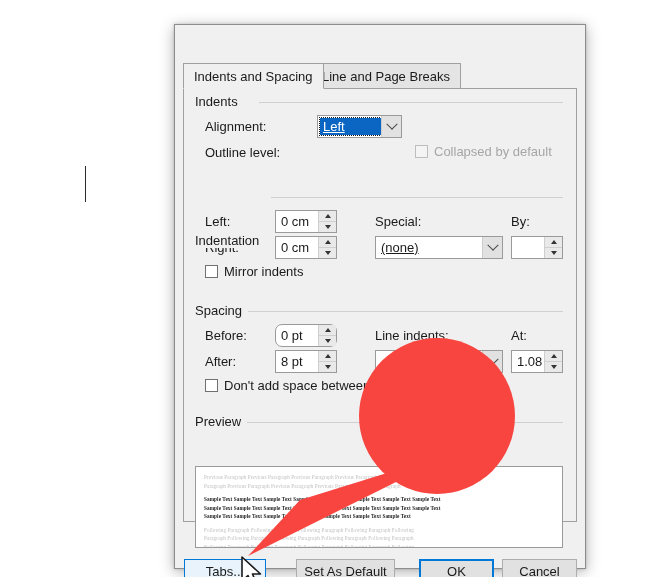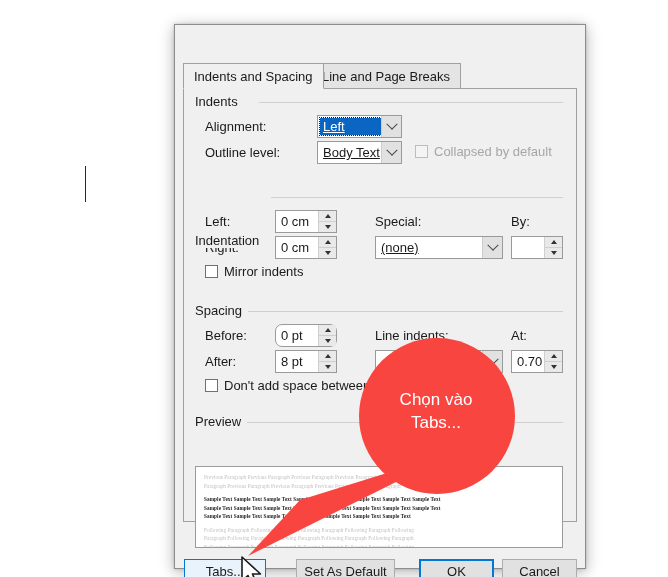--- a/index.html
+++ b/index.html
@@ -207,24 +207,20 @@
     <div class="group-label" style="left:20px; top:69px;">Indents</div>
     <div class="group-rule" style="left:84px; top:77px; width:304px;"></div>
 
     <div class="lbl" style="left:30px; top:94px;">Alignment:</div>
     <div class="combo" style="left:142px; top:90px; width:85px;">
       <div class="val sel">Left</div>
       <div class="arrow"></div>
     </div>
 
     <div class="lbl" style="left:30px; top:120px;">Outline level:</div>
-    <div class="combo" style="left:142px; top:116px; width:85px;">
-      <div class="val">Body Text</div>
-      <div class="arrow"></div>
-    </div>
 
     <div class="cb disabled" style="left:240px; top:119px;">
       <span class="box"></span>
       <span class="txt">Collapsed by default</span>
     </div>
 
     <div class="group-label" style="left:20px; top:160px;margin-top:48px;">Indentation</div>
     <div class="group-rule" style="left:96px; top:172px; width:292px;"></div>
 
     <div class="lbl" style="left:30px; top:189px;">Left:</div>
@@ -287,21 +283,21 @@
     </div>
 
     <div class="lbl" style="left:200px; top:303px;">Line indents:</div>
     <div class="combo" style="left:200px; top:325px; width:128px;">
       <div class="val"></div>
       <div class="arrow"></div>
     </div>
 
     <div class="lbl" style="left:336px; top:303px;">At:</div>
     <div class="spin" style="left:336px; top:325px; width:52px;">
-      <div class="val">0.70</div>
+      <div class="val">1.08</div>
       <div class="btns">
           <div></div>
           <div></div>
         </div>
     </div>
 
     <div class="cb" style="left:30px; top:353px;">
       <span class="box"></span>
       <span class="txt">Don't add space between p</span>
     </div>
@@ -327,23 +323,19 @@
     <div class="btn default" style="left:244px; top:534px; width:75px;">OK</div>
     <div class="btn" style="left:327px; top:534px; width:75px;">Cancel</div>
 
   </div>
 
   <div class="callout-wrap">
     <svg width="668" height="577">
       <polygon points="445,455 300,500 248,556 420,470" fill="#F8453F"></polygon>
       <circle cx="437" cy="416" r="78" fill="#F8453F"></circle>
     </svg>
-    <div class="callout-text">
-      <div>Chọn vào</div>
-      <div>Tabs...</div>
-    </div>
 
     <svg class="cursor-arrow" width="26" height="34" viewBox="0 0 26 34">
       <path d="M2,1 L2,25 L8,19.5 L12,29.5 L16.5,27.5 L12.5,18 L20.5,18 Z" fill="#ffffff" stroke="#1a1a1a" stroke-width="1.6" stroke-linejoin="round"></path>
     </svg>
   </div>
 
 </div>
 
 </body></html>

